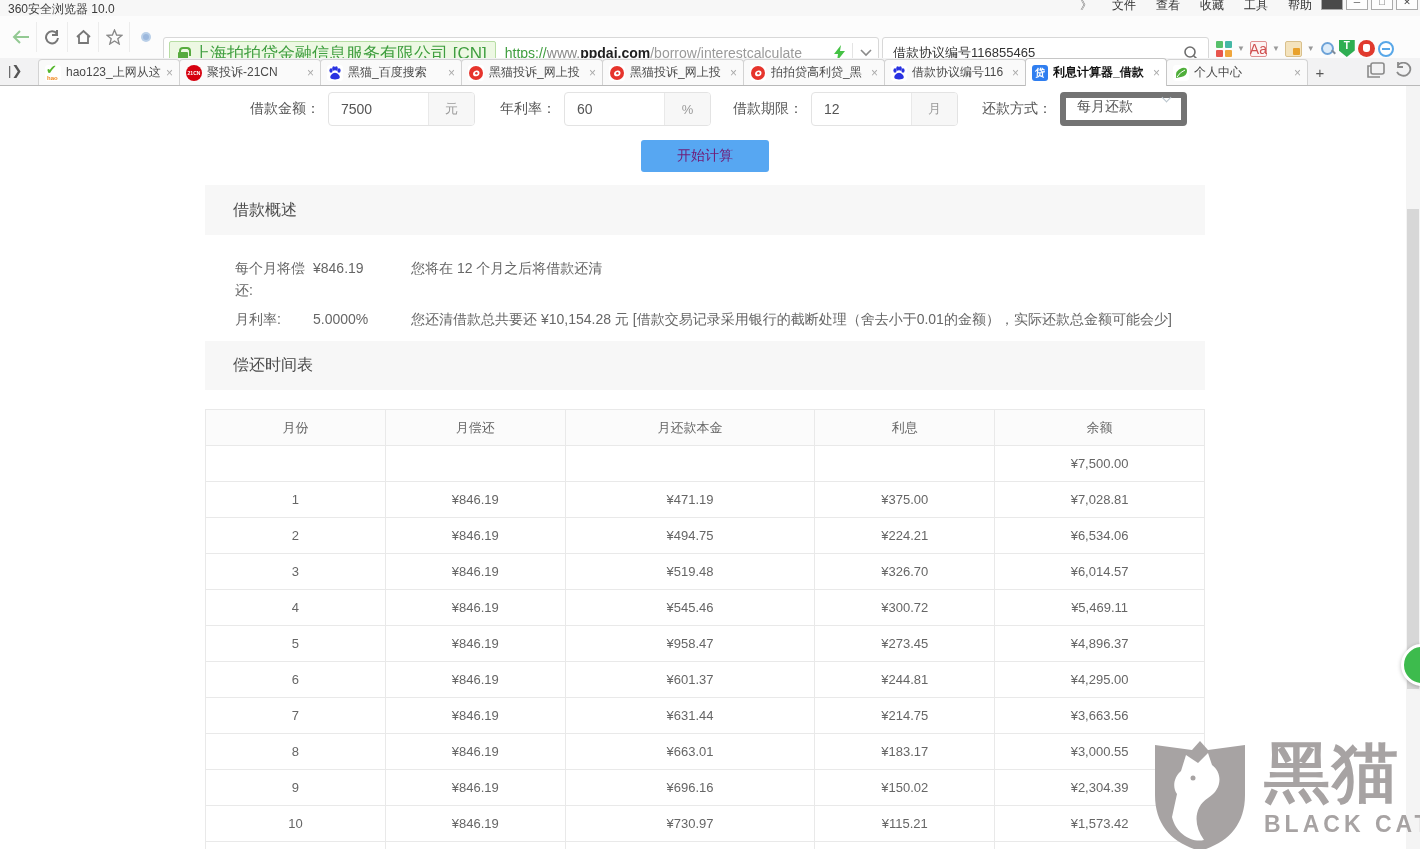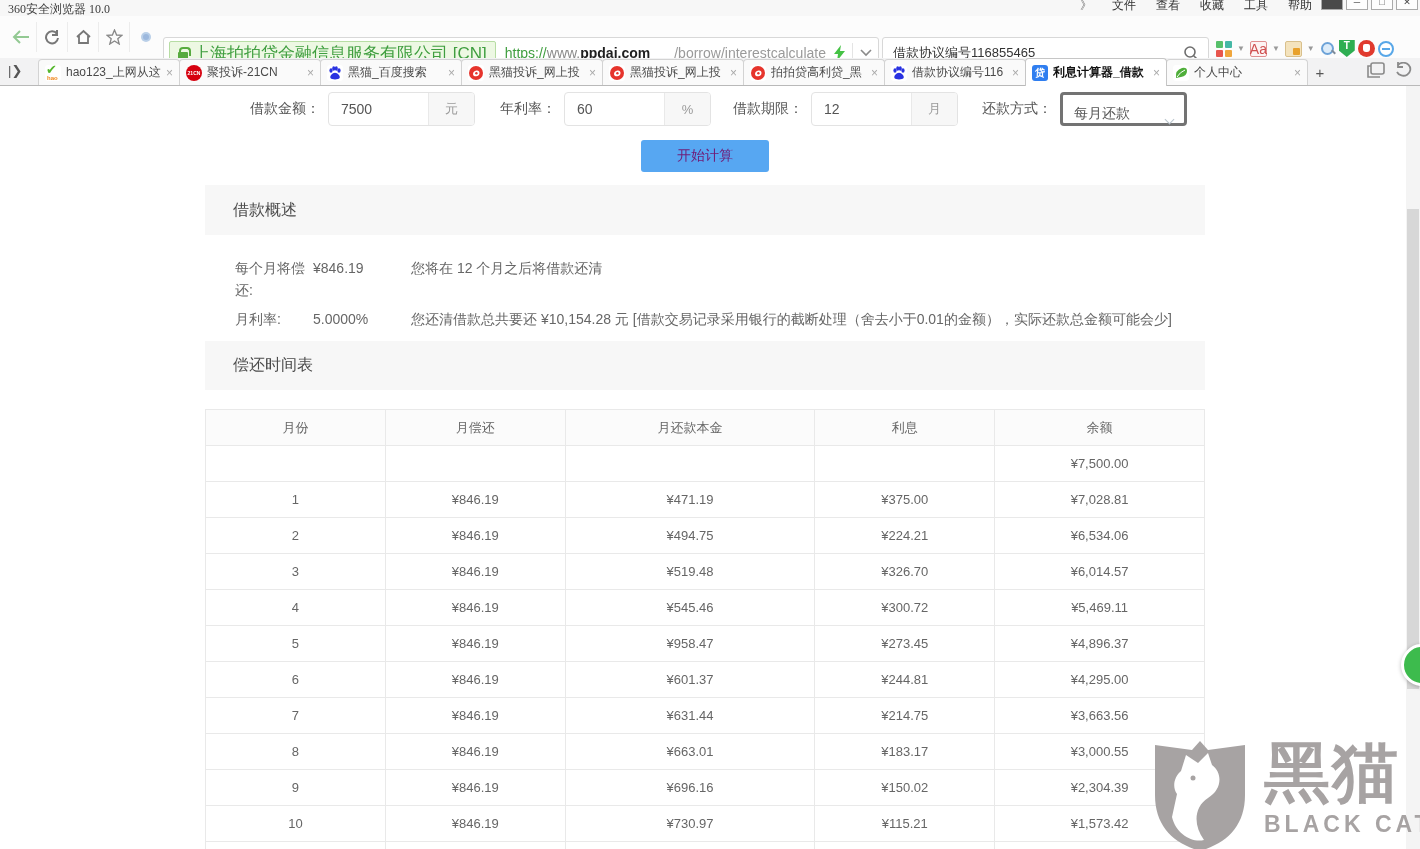--- a/index.html
+++ b/index.html
@@ -5,42 +5,42 @@
   * { box-sizing: border-box; margin: 0; padding: 0; }
   html,body { width:1420px; height:849px; overflow:hidden; }
   body {
     position:relative;
     font-family:"Liberation Sans","DejaVu Sans",sans-serif;
     background:#fff;
     color:#333;
   }
   
   .titlebar{position:absolute;top:0;left:0;right:0;height:16px;background:#f7f7f7;}
-  .title-text{position:absolute;left:8px;top:1px;font-size:12px;color:#3b3b3b;white-space:nowrap;font-family:Liberation Serif, serif;}
+  .title-text{position:absolute;left:8px;top:1px;font-size:12px;color:#3b3b3b;white-space:nowrap;}
   .menubar{position:absolute;right:108px;top:-3px;display:flex;gap:20px;font-size:12px;color:#333;}
   .menubar .chev{color:#666;}
   .winctrls{position:absolute;right:2px;top:-6px;display:flex;gap:3px;}
   .winbtn{width:22px;height:16px;border:1px solid #aaa;background:#fdfdfd;display:flex;align-items:center;justify-content:center;font-size:9px;color:#444;}
   .winbtn.skin{background:#4a4a4a;}
   
   .toolbar{position:absolute;top:16px;left:0;right:0;height:42px;background:#fcfcfc;}
   .navbtns{position:absolute;left:6px;top:6px;display:flex;align-items:center;}
   .navbtn{width:31px;height:30px;display:flex;align-items:center;justify-content:center;border-right:1px solid #ececec;}
   .navbtn:last-child{border-right:none;}
   .addrbar{position:absolute;left:163px;top:21px;width:716px;height:32px;background:#fff;border:1px solid #d8d8d8;border-radius:3px;display:flex;align-items:center;}
   .sitebadge{margin-left:5px;height:24px;display:flex;align-items:center;gap:5px;padding:0 8px;background:#edf8e3;border:1px solid #b7dda4;border-radius:2px;}
   .sitebadge span{font-size:17px;color:#3f9e3f;white-space:nowrap;}
   .lock{width:10px;height:12px;position:relative;}
   .lock:before{content:"";position:absolute;left:1px;top:0;width:8px;height:7px;border:2px solid #57ab3f;border-bottom:none;border-radius:4px 4px 0 0;}
   .lock:after{content:"";position:absolute;left:0;top:5px;width:10px;height:7px;background:#57ab3f;border-radius:1px;}
   .urltext{margin-left:9px;font-size:14px;white-space:nowrap;overflow:hidden;flex:1;}
   .u-scheme{color:#3f9e3f;}
   .u-www{color:#8a8a8a;}
   .u-host{color:#1f1f1f;font-weight:bold;}
-  .u-path{color:#9a9a9a;padding-left:24px;}
+  .u-path{color:#9a9a9a;}
   .addr-right{display:flex;align-items:center;margin-right:6px;gap:7px;}
   .addr-sep{width:1px;height:20px;background:#e4e4e4;}
   .searchbox{position:absolute;left:882px;top:21px;width:327px;height:32px;background:#fff;border:1px solid #d8d8d8;border-radius:3px;display:flex;align-items:center;}
   .searchbox .stext{flex:1;padding-left:10px;font-size:13px;color:#333;white-space:nowrap;overflow:hidden;}
   .exticons{position:absolute;left:1216px;top:24px;display:flex;align-items:center;gap:3px;}
   .dd{font-size:8px;color:#9a9a9a;padding:0 2px;}
   .grid16{width:16px;height:16px;position:relative;display:grid;grid-template-columns:7px 7px;grid-template-rows:7px 7px;gap:2px;}
   .grid16 i{display:block;border-radius:1px;}
   .aa-icon{width:17px;height:16px;border:1px solid #e09090;background:#fdf4f4;color:#cf5050;font-size:14px;display:flex;align-items:center;justify-content:center;border-radius:2px;}
   .tan-icon{width:17px;height:16px;border:1px solid #d9c08c;background:#f4e3bd;border-radius:2px;position:relative;}
@@ -76,21 +76,21 @@
   .tabbar-right{position:absolute;right:8px;top:4px;display:flex;gap:10px;align-items:center;}
   
   .page{position:absolute;top:86px;left:0;right:14px;bottom:0;background:#fff;overflow:hidden;}
   .content{width:1000px;margin-left:205px;}
   .form-row{height:46px;display:flex;align-items:center;font-size:14px;color:#555;}
   .f-label{white-space:nowrap;}
   .ml1{margin-left:45px;} .ml2{margin-left:25px;} .ml3{margin-left:22px;} .ml4{margin-left:24px;}
   .inpgrp{display:flex;height:34px;border:1px solid #e3e3e3;border-radius:4px;overflow:hidden;margin-left:8px;background:#fff;}
   .inpval{width:99px;padding-left:12px;display:flex;align-items:center;font-size:14px;color:#555;}
   .inpunit{width:46px;background:#f7f7f7;border-left:1px solid #e9e9e9;display:flex;align-items:center;justify-content:center;color:#9a9a9a;font-size:13px;}
-  .selgrp{width:127px;height:34px;border:3px solid #737373;border-radius:4px;margin-left:8px;display:flex;align-items:flex-end;justify-content:space-between;padding:0 11px;color:#555;background:#fff;}
+  .selgrp{width:127px;height:34px;border:6px solid #737373;border-radius:4px;margin-left:8px;display:flex;align-items:flex-start;justify-content:space-between;padding:0 11px;color:#555;background:#fff;}
   .sel-chev{width:7px;height:7px;border-right:1px solid #b9c4cc;border-bottom:1px solid #b9c4cc;transform:rotate(45deg);margin-top:-4px;}
   .calc-btn{display:block;margin:8px auto 0 auto;width:128px;height:32px;background:#57a7f2;color:#701a75;border:none;border-radius:3px;font-size:14px;font-family:inherit;}
   .band{margin-top:13px;height:50px;background:#f7f7f7;display:flex;align-items:center;padding-left:28px;font-size:16px;color:#4a4a4a;}
   .band2{margin-top:11px;height:49px;}
   .summary{padding:22px 0 0 30px;font-size:14px;color:#666;}
   .s-line{display:flex;line-height:22px;}
   .s-line + .s-line{margin-top:7px;}
   .s-label{width:78px;}
   .s-value{width:98px;}
   .s-desc{flex:1;white-space:nowrap;}

